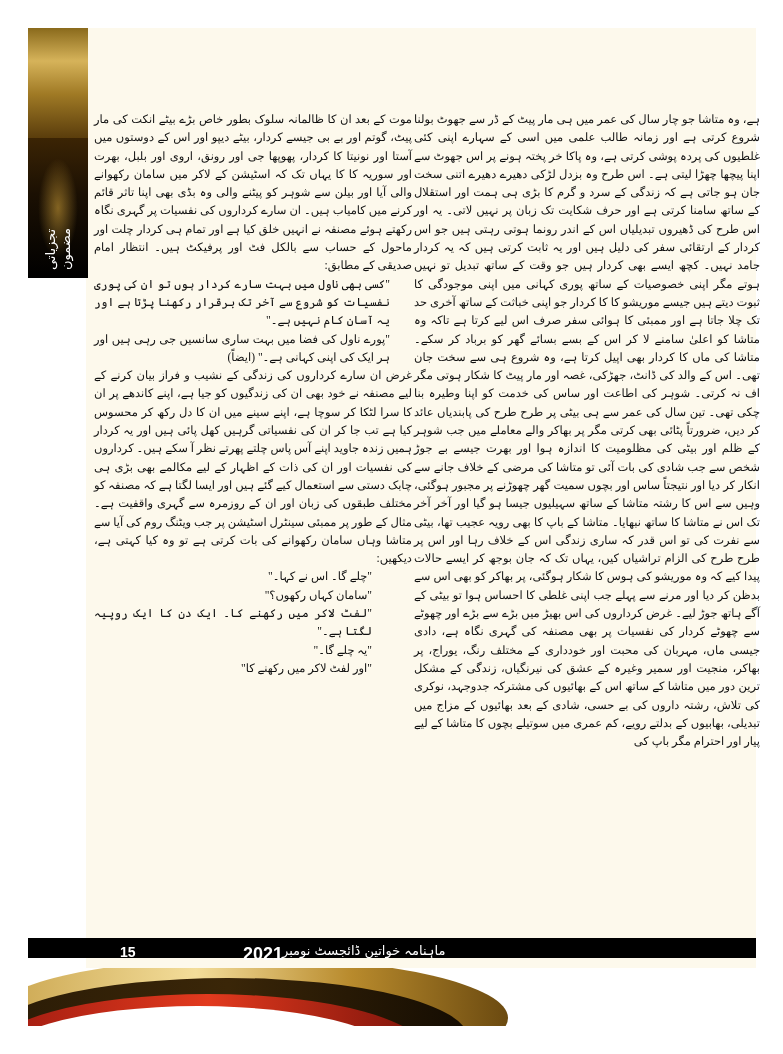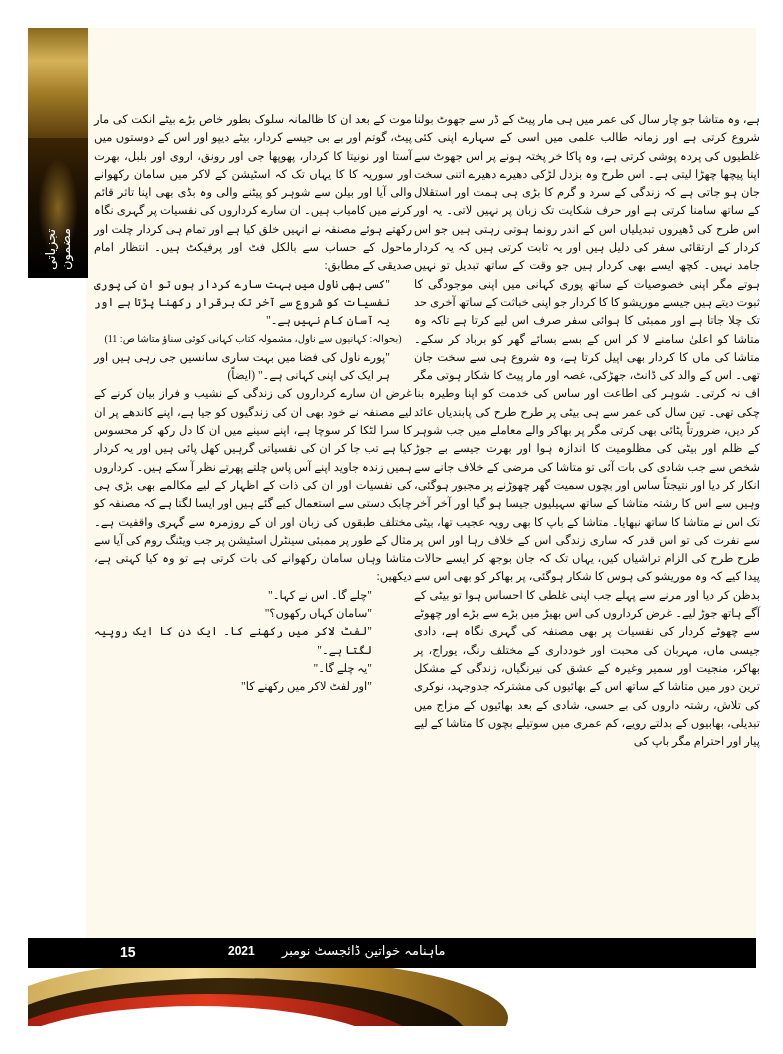--- a/index.html
+++ b/index.html
@@ -28,25 +28,25 @@
       content: ""; position: absolute; left: 10px; top: 20px; width: 40px; height: 100px;
       background: radial-gradient(ellipse at center, rgba(220,170,60,0.55) 0%, rgba(0,0,0,0) 70%);
     }
     .tab-label {
       position: absolute; left: 40px; top: 190px; width: 36px; height: 80px;
       color: #ffffff; font-size: 13px; writing-mode: vertical-rl; transform: rotate(180deg);
       display: flex; align-items: center; justify-content: center;
       font-family: "DejaVu Sans", sans-serif;
     }
     .footer-bar {
-      position: absolute; left: 28px; top: 938px; width: 728px; height: 30px;
+      position: absolute; left: 28px; top: 938px; width: 728px; height: 20px;
       background: #000000; color: #ffffff; display: flex; align-items: center;
     }
     .footer-page { position: absolute; left: 92px; top: 6px; font-weight: bold; font-size: 14px; font-family: "Liberation Sans", sans-serif; }
-    .footer-year { position: absolute; left: 200px; top: 6px; font-weight: bold; font-size: 12px; font-family: "Liberation Sans", sans-serif; }
+    .footer-year { position: absolute; left: 215px; top: 6px; font-weight: bold; font-size: 18px; font-family: "Liberation Sans", sans-serif; }
     .footer-title { position: absolute; left: 240px; top: 5px; font-size: 13px; direction: rtl; margin-left: 14px; }
     .swoosh {
       position: absolute; left: 28px; top: 968px; width: 728px; height: 58px; overflow: hidden;
       background: #ffffff;
     }
     .swoosh .s1 { position:absolute; left:-40px; top:-10px; width:520px; height:120px; border-radius:50%;
       background: linear-gradient(90deg,#c8a24a,#f3dd9a 40%,#b88a2c 70%,#6b4a10); }
     .swoosh .s2 { position:absolute; left:-40px; top:10px; width:480px; height:120px; border-radius:50%;
       background: linear-gradient(90deg,#2a1b06,#3a2608 50%,#140c02); }
     .swoosh .s3 { position:absolute; left:-40px; top:26px; width:440px; height:120px; border-radius:50%;
@@ -76,21 +76,20 @@
 </div>
 <div class="tab-label">تجزیاتی مضمون</div>
 
 <div class="col col-right">
   <p>ہے، وہ متاشا جو چار سال کی عمر میں ہی مار پیٹ کے ڈر سے جھوٹ بولنا شروع کرتی ہے اور زمانہ طالب علمی میں اسی کے سہارے اپنی کئی غلطیوں کی پردہ پوشی کرتی ہے، وہ پاکا خر پختہ ہونے پر اس جھوٹ سے اپنا پیچھا چھڑا لیتی ہے۔ اس طرح وہ بزدل لڑکی دھیرے دھیرے اتنی سخت جان ہو جاتی ہے کہ زندگی کے سرد و گرم کا بڑی ہی ہمت اور استقلال کے ساتھ سامنا کرتی ہے اور حرف شکایت تک زبان پر نہیں لاتی۔ یہ اور اس طرح کی ڈھیروں تبدیلیاں اس کے اندر رونما ہوتی رہتی ہیں جو اس کردار کے ارتقائی سفر کی دلیل ہیں اور یہ ثابت کرتی ہیں کہ یہ کردار جامد نہیں۔ کچھ ایسے بھی کردار ہیں جو وقت کے ساتھ تبدیل تو نہیں ہوتے مگر اپنی خصوصیات کے ساتھ پوری کہانی میں اپنی موجودگی کا ثبوت دیتے ہیں جیسے موریشو کا کا کردار جو اپنی خباثت کے ساتھ آخری حد تک چلا جاتا ہے اور ممبئی کا ہوائی سفر صرف اس لیے کرتا ہے تاکہ وہ متاشا کو اعلیٰ سامنے لا کر اس کے بسے بسائے گھر کو برباد کر سکے۔ متاشا کی ماں کا کردار بھی اپیل کرتا ہے، وہ شروع ہی سے سخت جان تھی۔ اس کے والد کی ڈانٹ، جھڑکی، غصہ اور مار پیٹ کا شکار ہوتی مگر اف نہ کرتی۔ شوہر کی اطاعت اور ساس کی خدمت کو اپنا وطیرہ بنا چکی تھی۔ تین سال کی عمر سے ہی بیٹی پر طرح طرح کی پابندیاں عائد کر دیں، ضرورتاً پٹائی بھی کرتی مگر پر بھاکر والے معاملے میں جب شوہر کے ظلم اور بیٹی کی مظلومیت کا اندازہ ہوا اور بھرت جیسے بے جوڑ شخص سے جب شادی کی بات آئی تو متاشا کی مرضی کے خلاف جانے سے انکار کر دیا اور نتیجتاً ساس اور بچوں سمیت گھر چھوڑنے پر مجبور ہوگئی، وہیں سے اس کا رشتہ متاشا کے ساتھ سہیلیوں جیسا ہو گیا اور آخر آخر تک اس نے متاشا کا ساتھ نبھایا۔ متاشا کے باپ کا بھی رویہ عجیب تھا، بیٹی سے نفرت کی تو اس قدر کہ ساری زندگی اس کے خلاف رہا اور اس پر طرح طرح کی الزام تراشیاں کیں، یہاں تک کہ جان بوجھ کر ایسے حالات پیدا کیے کہ وہ موریشو کی ہوس کا شکار ہوگئی، پر بھاکر کو بھی اس سے بدظن کر دیا اور مرنے سے پہلے جب اپنی غلطی کا احساس ہوا تو بیٹی کے آگے ہاتھ جوڑ لیے۔ غرض کرداروں کی اس بھیڑ میں بڑے سے بڑے اور چھوٹے سے چھوٹے کردار کی نفسیات پر بھی مصنفہ کی گہری نگاہ ہے، دادی جیسی ماں، مہربان کی محبت اور خودداری کے مختلف رنگ، یوراج، پر بھاکر، منجیت اور سمیر وغیرہ کے عشق کی نیرنگیاں، زندگی کے مشکل ترین دور میں متاشا کے ساتھ اس کے بھائیوں کی مشترکہ جدوجہد، نوکری کی تلاش، رشتہ داروں کی بے حسی، شادی کے بعد بھائیوں کے مزاج میں تبدیلی، بھابیوں کے بدلتے رویے، کم عمری میں سوتیلے بچوں کا متاشا کے لیے پیار اور احترام مگر باپ کی</p>
 </div>
 
 <div class="col col-left">
   <p>موت کے بعد ان کا ظالمانہ سلوک بطور خاص بڑے بیٹے انکت کی مار پیٹ، گوتم اور بے بی جیسے کردار، بیٹے دیپو اور اس کے دوستوں میں آستا اور نونیتا کا کردار، پھوپھا جی اور رونق، اروی اور بلبل، بھرت اور سوریہ کا کا یہاں تک کہ اسٹیشن کے لاکر میں سامان رکھوانے والی آیا اور بیلن سے شوہر کو پیٹنے والی وہ بڈی بھی اپنا تاثر قائم کرنے میں کامیاب ہیں۔ ان سارے کرداروں کی نفسیات پر گہری نگاہ رکھتے ہوئے مصنفہ نے انہیں خلق کیا ہے اور تمام ہی کردار چلت اور ماحول کے حساب سے بالکل فٹ اور پرفیکٹ ہیں۔ انتظار امام صدیقی کے مطابق:</p>
   <p class="quote">"کسی بھی ناول میں بہت سارے کردار ہوں تو ان کی پوری نفسیات کو شروع سے آخر تک برقرار رکھنا پڑتا ہے اور یہ آسان کام نہیں ہے۔"</p>
-  <p class="cite">(بحوالہ: کہانیوں سے ناول، مشمولہ کتاب کہانی کوئی سناؤ متاشا ص: 11)</p>
   <p class="quote">"پورے ناول کی فضا میں بہت ساری سانسیں جی رہی ہیں اور ہر ایک کی اپنی کہانی ہے۔" (ایضاً)</p>
   <p>غرض ان سارے کرداروں کی زندگی کے نشیب و فراز بیان کرنے کے لیے مصنفہ نے خود بھی ان کی زندگیوں کو جیا ہے، اپنے کاندھے پر ان کا سرا لٹکا کر سوچا ہے، اپنے سینے میں ان کا دل رکھ کر محسوس کیا ہے تب جا کر ان کی نفسیاتی گرہیں کھل پائی ہیں اور یہ کردار ہمیں زندہ جاوید اپنے آس پاس چلتے پھرتے نظر آ سکے ہیں۔ کرداروں کی نفسیات اور ان کی ذات کے اظہار کے لیے مکالمے بھی بڑی ہی چابک دستی سے استعمال کیے گئے ہیں اور ایسا لگتا ہے کہ مصنفہ کو مختلف طبقوں کی زبان اور ان کے روزمرہ سے گہری واقفیت ہے۔ مثال کے طور پر ممبئی سینٹرل اسٹیشن پر جب ویٹنگ روم کی آیا سے متاشا وہاں سامان رکھوانے کی بات کرتی ہے تو وہ کیا کہتی ہے، دیکھیں:</p>
   <p class="verse">"چلے گا۔ اس نے کہا۔"</p>
   <p class="verse">"سامان کہاں رکھوں؟"</p>
   <p class="verse">"لفٹ لاکر میں رکھنے کا۔ ایک دن کا ایک روپیہ لگتا ہے۔"</p>
   <p class="verse">"یہ چلے گا۔"</p>
   <p class="verse">"اور لفٹ لاکر میں رکھنے کا"</p>
 </div>
 
 <div class="footer-bar">

